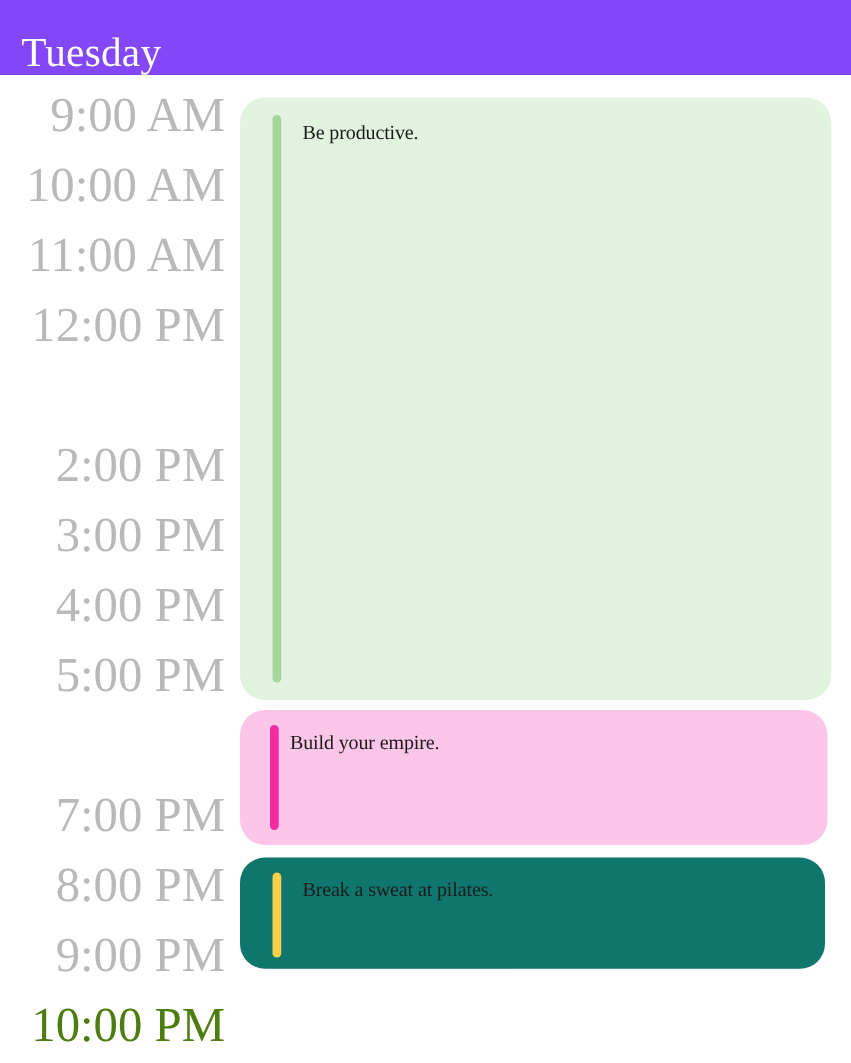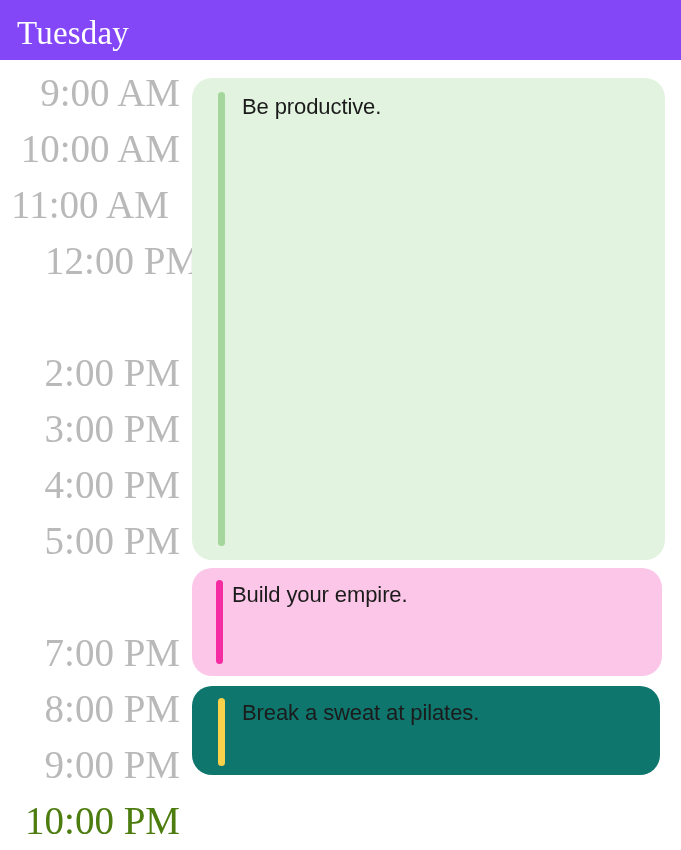--- a/index.html
+++ b/index.html
@@ -29,21 +29,21 @@
     left: 0;
     top: 0;
     width: 681px;
     height: 60px;
     background: #8447f7;
     box-sizing: border-box;
   }
   #day-title {
     position: absolute;
     left: 17px;
-    top: 14px;
+    top: 24px;
     font-family: "Liberation Serif", "DejaVu Serif", serif;
     font-size: 33px;
     line-height: 38px;
     font-weight: 400;
     color: #ffffff;
     letter-spacing: 0.2px;
     white-space: nowrap;
   }
 
   
@@ -86,22 +86,22 @@
     box-sizing: border-box;
     overflow: hidden;
   }
   .event-accent {
     position: absolute;
     width: 7px;
     border-radius: 4px;
   }
   .event-title {
     position: absolute;
-    font-family: Liberation Sans, sans-serif;
-    font-size: 22px;
+    font-family: Liberation Serif, serif;
+    font-size: 16px;
     line-height: 20px;
     font-weight: 400;
     color: #1b1b1b;
     white-space: nowrap;
     letter-spacing: -0.1px;
   }
 
   
   #event-card-0 {
     left: 192px;
@@ -165,22 +165,22 @@
 
 <div id="app">
 
   <div id="day-header">
     <div id="day-title">Tuesday</div>
   </div>
 
   <div id="time-gutter">
       <div class="time-slot" style="top: 13px;">9:00 AM</div>
       <div class="time-slot" style="top: 69px;">10:00 AM</div>
-      <div class="time-slot" style="top: 125px; text-align: center;">11:00 AM</div>
-      <div class="time-slot" style="top: 181px; padding-left: 20px;">12:00 PM</div>
+      <div class="time-slot" style="top: 125px;">11:00 AM</div>
+      <div class="time-slot" style="top: 181px;">12:00 PM</div>
       <div class="time-slot" style="top: 293px;">2:00 PM</div>
       <div class="time-slot" style="top: 349px;">3:00 PM</div>
       <div class="time-slot" style="top: 405px;">4:00 PM</div>
       <div class="time-slot" style="top: 461px;">5:00 PM</div>
       <div class="time-slot" style="top: 573px;">7:00 PM</div>
       <div class="time-slot" style="top: 629px;">8:00 PM</div>
       <div class="time-slot" style="top: 685px;">9:00 PM</div>
       <div class="time-slot is-last" style="top: 741px;">10:00 PM</div>
     </div>
 

